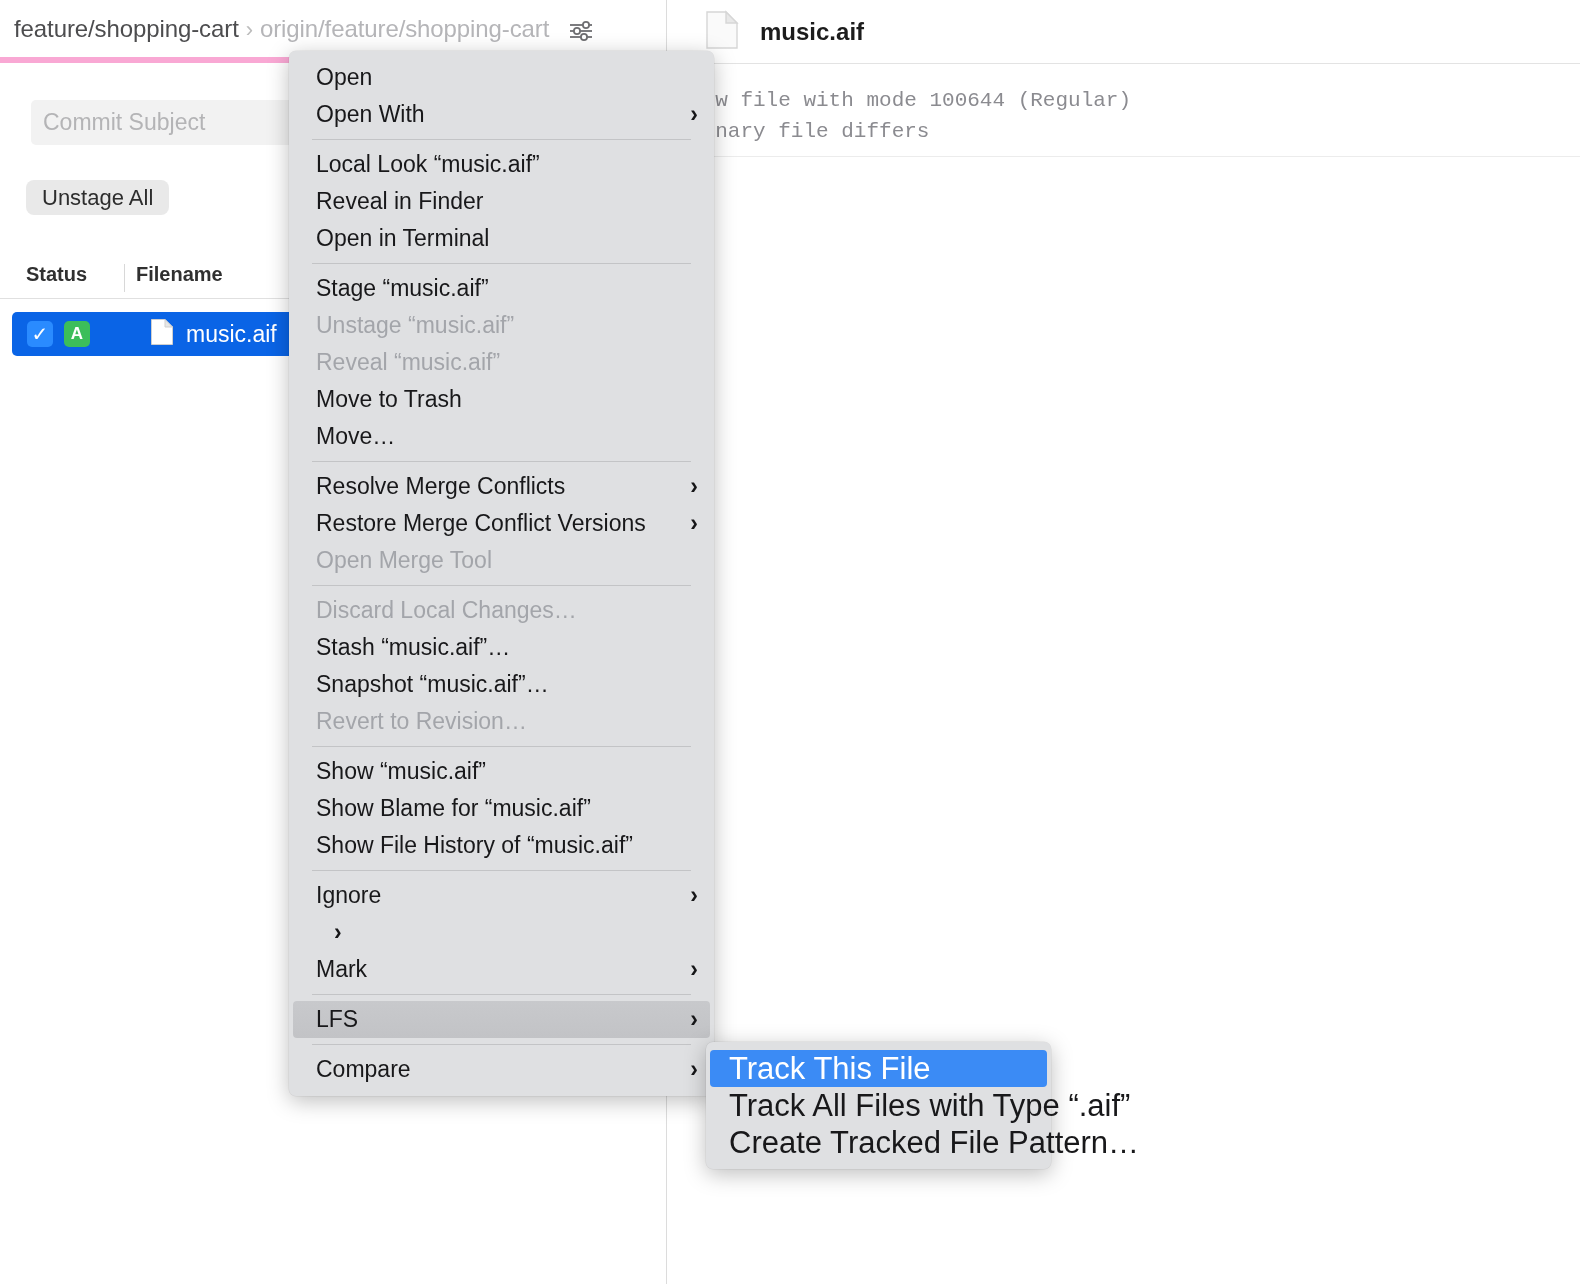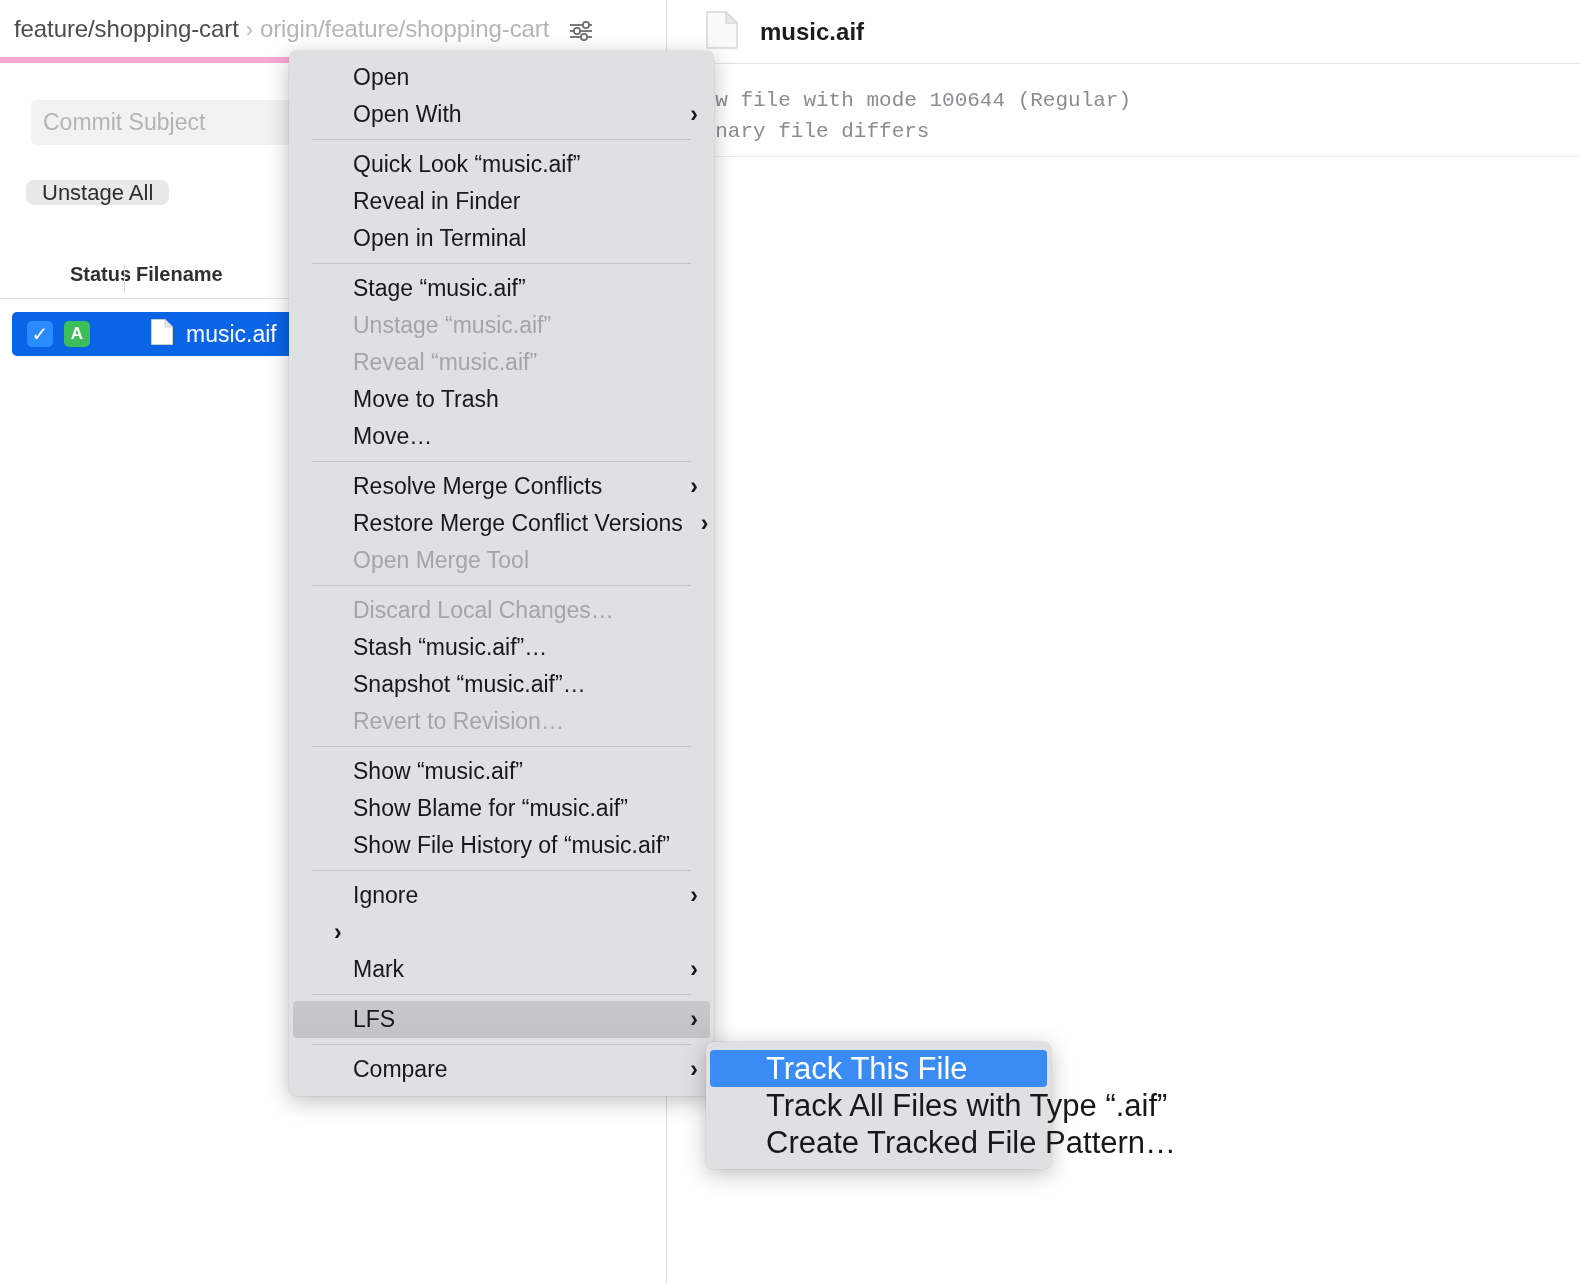--- a/index.html
+++ b/index.html
@@ -63,41 +63,41 @@
     font-size: 23px;
     color: #2a2a2a;
     padding: 0 12px;
     outline: none;
   }
   #commit-subject::placeholder { color: #b4b4b6; }
 
   #unstage-all {
     position: absolute;
     left: 26px; top: 180px;
-    height: 25px;
+    height: 35px;
     background: #e9e9e9;
     border: none;
     border-radius: 8px;
     padding: 0 16px;
     font-family: "Liberation Sans", sans-serif;
     font-size: 22px;
     color: #2d2d2d;
     cursor: default;
   }
 
   #file-table-header {
     position: absolute;
     left: 0; top: 263px;
     width: 667px; height: 36px;
     border-bottom: 1px solid #e0e0e0;
     box-sizing: border-box;
   }
   .col-status {
     position: absolute; left: 26px; top: 0;
-    font-size: 20px; font-weight: bold; color: #303030; margin-left: 44px;
+    font-size: 20px; font-weight: bold; color: #303030;
   }
   .col-div {
     position: absolute; left: 124px; top: 1px;
     width: 1px; height: 28px; background: #d8d8d8;
   }
   .col-filename {
     position: absolute; left: 136px; top: 0;
     font-size: 20px; font-weight: bold; color: #303030;
   }
 
@@ -200,21 +200,21 @@
     color: #18181a;
     white-space: nowrap;
     box-sizing: border-box;
     margin: 0 4px;
     border-radius: 4px;
   }
   .mi.disabled { color: #a3a5aa; }
   .mi.hover {
     background: linear-gradient(180deg, #c8c9cc 0%, #c2c3c6 100%);
   }
-  .mi .label { flex: 1 1 auto; margin-left: 37px; }
+  .mi .label { flex: 1 1 auto; }
   .mi .chev {
     flex: 0 0 auto;
     font-size: 23px;
     color: #161618;
     font-weight: bold;
     margin-left: 18px;
   }
   .msep {
     height: 1px;
     background: #c3c4c6;
@@ -307,21 +307,21 @@
   <div class="mi">
     <span class="label">Open</span>
   </div>
   <div class="mi">
     <span class="label">Open With</span>
     <span class="chev">›</span>
   </div>
   <div class="msep"></div>
 
   <div class="mi">
-    <span class="label">Quick Look “music.aif”</span>
+    <span class="label">Local Look “music.aif”</span>
   </div>
   <div class="mi">
     <span class="label">Reveal in Finder</span>
   </div>
   <div class="mi">
     <span class="label">Open in Terminal</span>
   </div>
   <div class="msep"></div>
 
   <div class="mi">

